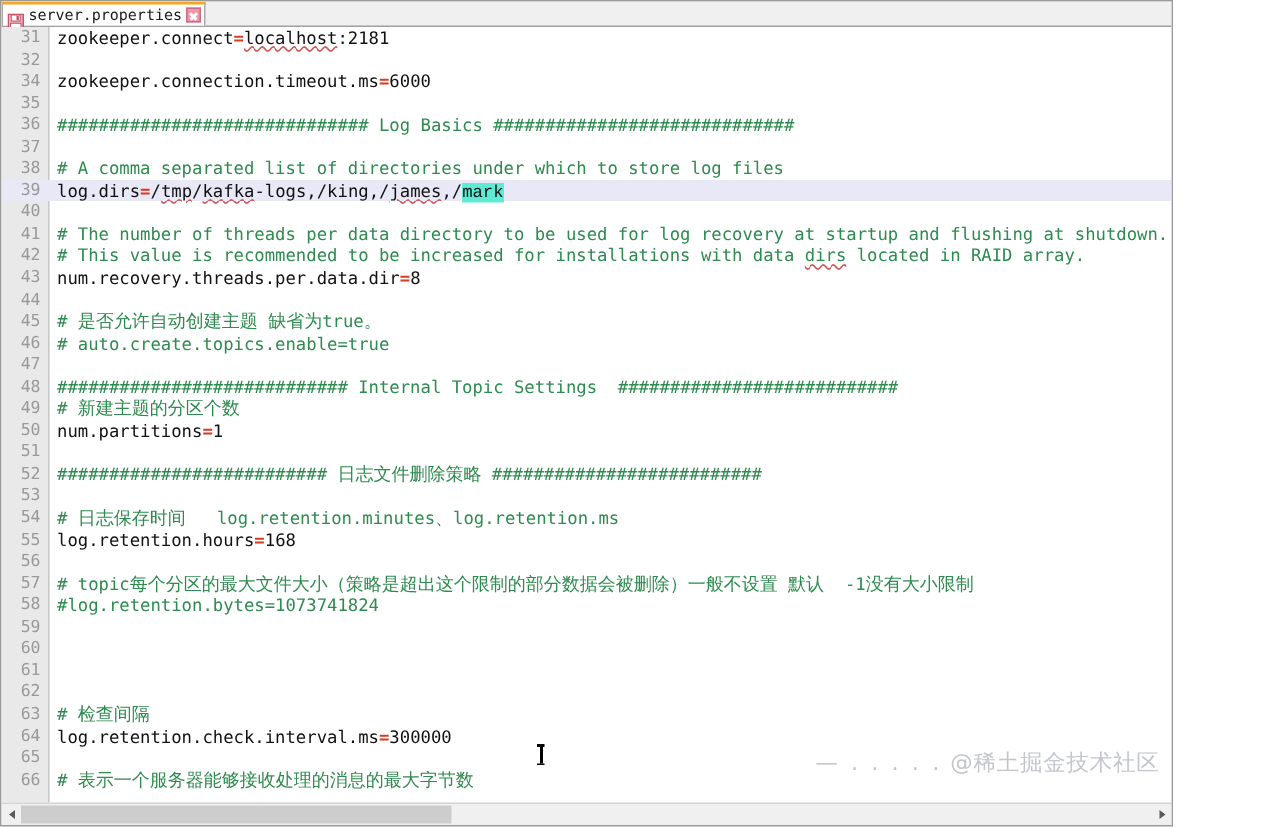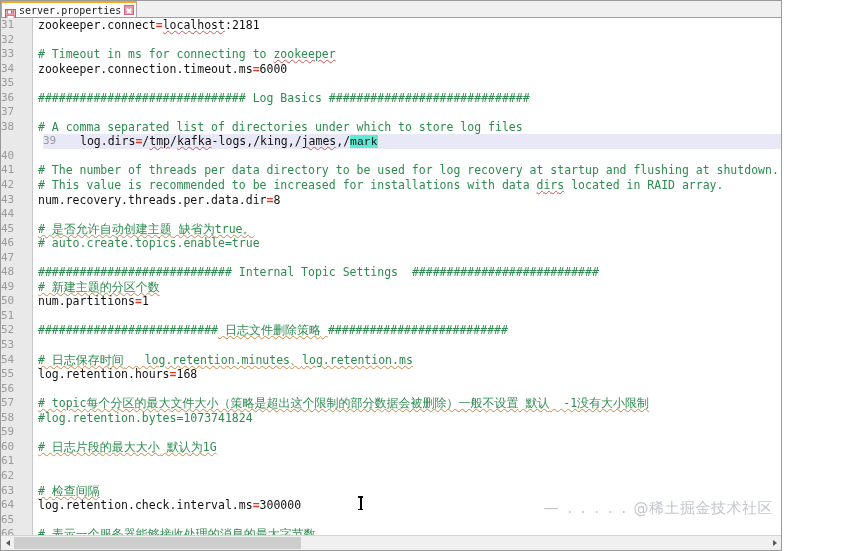--- a/index.html
+++ b/index.html
@@ -114,28 +114,27 @@
   .line {
     position: relative;
     height: 14.55px;
     line-height: 14.55px;
     white-space: pre;
     font-family: "DejaVu Sans Mono", monospace;
     font-size: 11.5px;
   }
   .line.cur {
     background: #e8e8f7;
-    margin-left: 42px;
   }
   .ln {
     position: absolute;
     left: 0;
     top: 0;
     width: 26px;
-    text-align: left;
+    text-align: right;
     color: #9a9a9a;
     font-family: "DejaVu Sans Mono", monospace;
     font-size: 11px;
     line-height: 14.55px;
     user-select: none;
   }
   .lt {
     position: absolute;
     left: 37px;
     top: 0;
@@ -159,21 +158,20 @@
   
   .sq {
     text-decoration: underline;
     text-decoration-style: wavy;
     text-decoration-color: #d05555;
     text-decoration-thickness: 1px;
     text-underline-offset: 1px;
     text-align: center;
   }
   .sqg {
-    text-decoration: underline;
     text-decoration-style: wavy;
     text-decoration-color: #cc8844;
     text-decoration-thickness: 1px;
     text-underline-offset: 1px;
   }
 
   
   .watermark {
     position: absolute;
     right: 8px;
@@ -278,21 +276,20 @@
       <span class="tab-label">server.properties</span>
       <span class="tab-close"></span>
     </div>
   </div>
 
   <div class="editor">
     <div class="gutter"></div>
     <div class="code-area" id="code-area">
         <div class="line"><span class="ln">31</span><span class="lt"><span class="c-key">zookeeper.connect</span><span class="c-eq">=</span><span class="c-val"><span class="sq">localhost</span>:2181</span></span></div>
         <div class="line"><span class="ln">32</span><span class="lt"></span></div>
-        <div class="line"><span class="ln">33</span><span class="lt"><span class="c-comment"># Timeout in ms for connecting to <span class="sq">zookeeper</span></span></span></div>
         <div class="line"><span class="ln">34</span><span class="lt"><span class="c-key">zookeeper.connection.timeout.ms</span><span class="c-eq">=</span><span class="c-val">6000</span></span></div>
         <div class="line"><span class="ln">35</span><span class="lt"></span></div>
         <div class="line"><span class="ln">36</span><span class="lt"><span class="c-hash">##############################</span><span class="c-comment"> Log Basics </span><span class="c-hash">#############################</span></span></div>
         <div class="line"><span class="ln">37</span><span class="lt"></span></div>
         <div class="line"><span class="ln">38</span><span class="lt"><span class="c-comment"># A comma separated list of directories under which to store log files</span></span></div>
         <div class="line cur"><span class="ln">39</span><span class="lt"><span class="c-key">log.dirs</span><span class="c-eq">=</span><span class="c-val">/<span class="sq">tmp</span>/<span class="sq">kafka</span>-logs,/king,/<span class="sq">james</span>,/</span><span class="sel">mark</span></span></div>
         <div class="line"><span class="ln">40</span><span class="lt"></span></div>
         <div class="line"><span class="ln">41</span><span class="lt"><span class="c-comment"># The number of threads per data directory to be used for log recovery at startup and flushing at shutdown.</span></span></div>
         <div class="line"><span class="ln">42</span><span class="lt"><span class="c-comment"># This value is recommended to be increased for installations with data <span class="sq">dirs</span> located in RAID array.</span></span></div>
         <div class="line"><span class="ln">43</span><span class="lt"><span class="c-key">num.recovery.threads.per.data.dir</span><span class="c-eq">=</span><span class="c-val">8</span></span></div>
@@ -305,21 +302,21 @@
         <div class="line"><span class="ln">50</span><span class="lt"><span class="c-key">num.partitions</span><span class="c-eq">=</span><span class="c-val">1</span></span></div>
         <div class="line"><span class="ln">51</span><span class="lt"></span></div>
         <div class="line"><span class="ln">52</span><span class="lt"><span class="c-hash">##########################</span><span class="c-comment sqg"> <span class="cjk">日志文件删除策略</span> </span><span class="c-hash">##########################</span></span></div>
         <div class="line"><span class="ln">53</span><span class="lt"></span></div>
         <div class="line"><span class="ln">54</span><span class="lt"><span class="c-comment sqg"># <span class="cjk">日志保存时间</span>   log.retention.minutes<span class="cjk">、</span>log.retention.ms</span></span></div>
         <div class="line"><span class="ln">55</span><span class="lt"><span class="c-key">log.retention.hours</span><span class="c-eq">=</span><span class="c-val">168</span></span></div>
         <div class="line"><span class="ln">56</span><span class="lt"></span></div>
         <div class="line"><span class="ln">57</span><span class="lt"><span class="c-comment sqg"># topic<span class="cjk">每个分区的最大文件大小（策略是超出这个限制的部分数据会被删除）一般不设置</span> <span class="cjk">默认</span>  -1<span class="cjk">没有大小限制</span></span></span></div>
         <div class="line"><span class="ln">58</span><span class="lt"><span class="c-comment">#log.retention.bytes=1073741824</span></span></div>
         <div class="line"><span class="ln">59</span><span class="lt"></span></div>
-        <div class="line"><span class="ln">60</span><span class="lt"><span class="c-comment sqg"># <span class="cjk">日志片段的最大大小</span> <span class="cjk">默认为</span>1G</span></span></div>
+        <div class="line"><span class="ln">60</span></div>
         <div class="line"><span class="ln">61</span></div>
         <div class="line"><span class="ln">62</span><span class="lt"></span></div>
         <div class="line"><span class="ln">63</span><span class="lt"><span class="c-comment sqg"># <span class="cjk">检查间隔</span></span></span></div>
         <div class="line"><span class="ln">64</span><span class="lt"><span class="c-key">log.retention.check.interval.ms</span><span class="c-eq">=</span><span class="c-val">300000</span></span></div>
         <div class="line"><span class="ln">65</span><span class="lt"></span></div>
         <div class="line"><span class="ln">66</span><span class="lt"><span class="c-comment sqg"># <span class="cjk">表示一个服务器能够接收处理的消息的最大字节数</span></span></span></div>
       </div>
 
     <div class="mouse-ibeam">
       <span class="t"></span>

